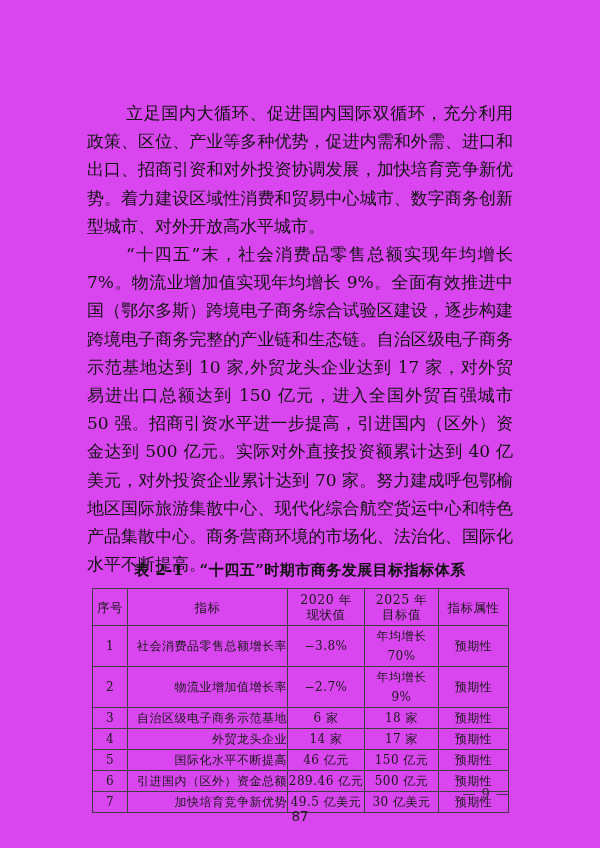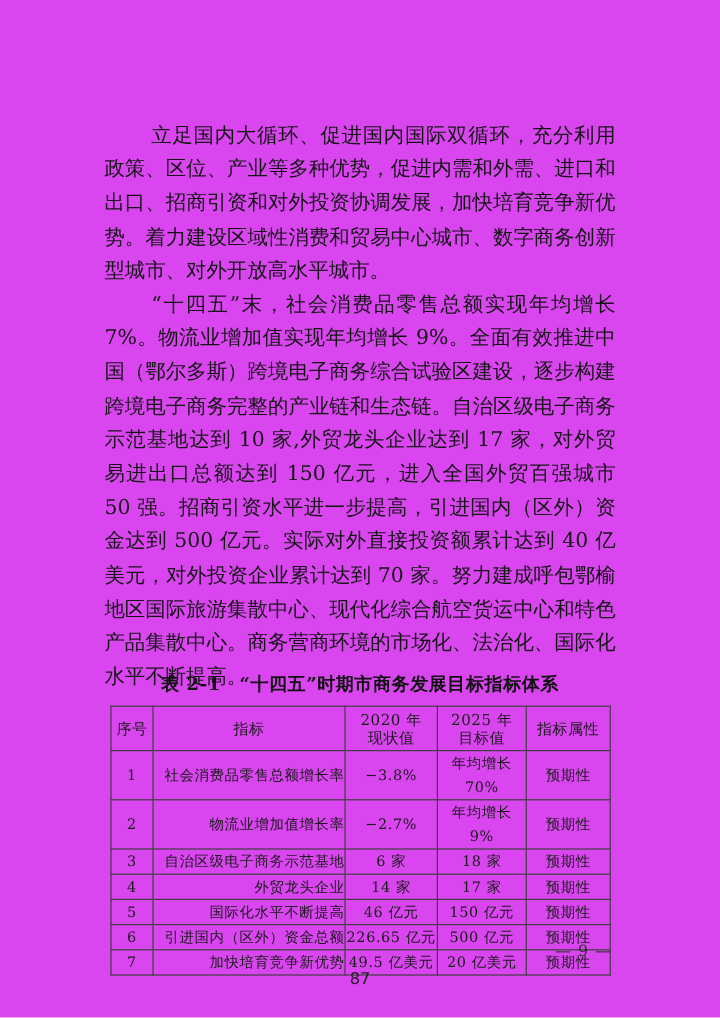--- a/index.html
+++ b/index.html
@@ -162,29 +162,29 @@
       <tr>
         <td>5</td>
         <td class="indicator">国际化水平不断提高</td>
         <td>46 亿元</td>
         <td>150 亿元</td>
         <td>预期性</td>
       </tr>
       <tr>
         <td>6</td>
         <td class="indicator">引进国内（区外）资金总额</td>
-        <td>226.65 亿元</td>
+        <td>289.46 亿元</td>
         <td>500 亿元</td>
         <td>预期性</td>
       </tr>
       <tr>
         <td>7</td>
         <td class="indicator">加快培育竞争新优势</td>
         <td>49.5 亿美元</td>
-        <td>20 亿美元</td>
+        <td>30 亿美元</td>
         <td>预期性</td>
       </tr>
     </tbody>
   </table>
 
   <div class="footer-right">— 9 —</div>
   <div class="footer-center">87</div>
 
 </div>
 

